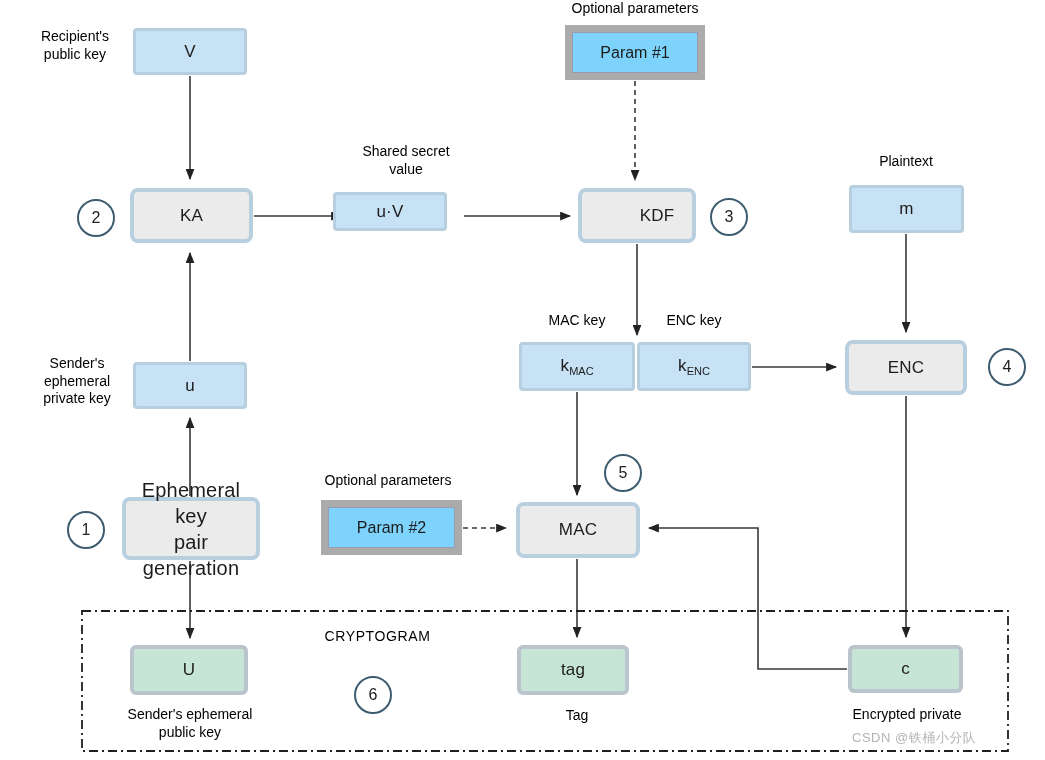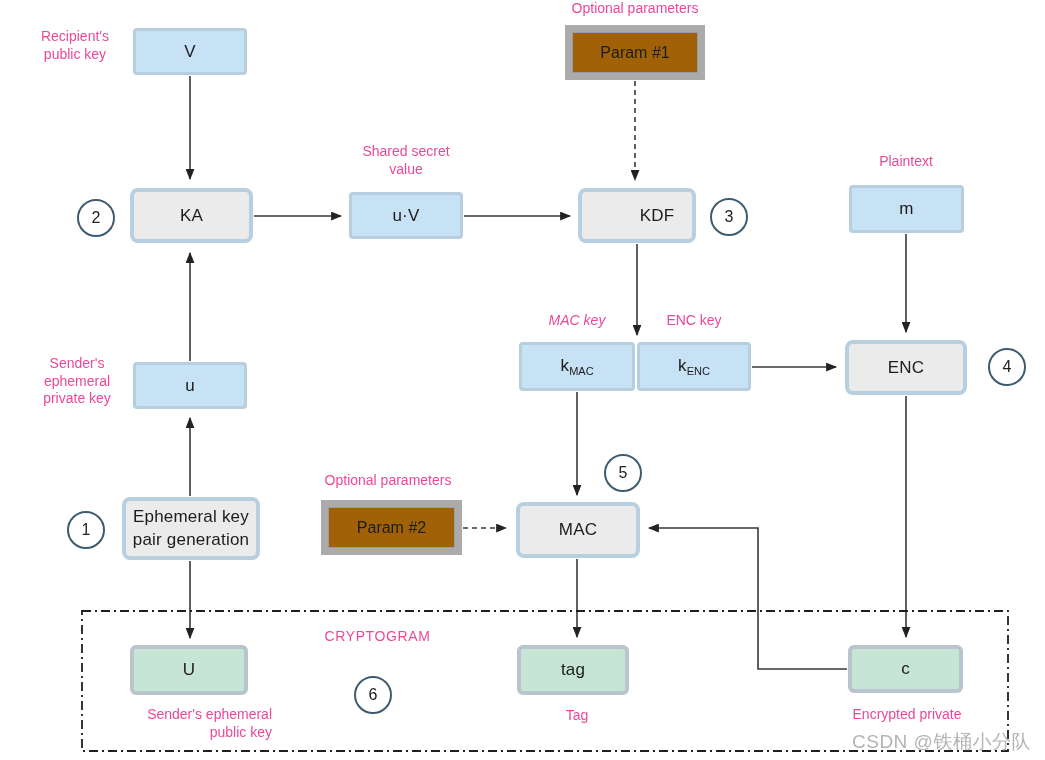--- a/index.html
+++ b/index.html
@@ -41,21 +41,21 @@
   
   .parambox{
     position:absolute;
     box-sizing:border-box;
     background:#ababab;
     padding:7px;
   }
   .parambox .inner{
     width:100%;height:100%;
     box-sizing:border-box;
-    background:#a16207;
+    background:#7dd3fc;
     border:1px solid #9b9bb0;
     display:flex;align-items:center;justify-content:center;
     font-size:16px;
   }
   .circle{
     position:absolute;
     width:38px;height:38px;
     box-sizing:border-box;
     background:#ffffff;
     border:2.5px solid #3e5c70;
@@ -63,26 +63,26 @@
     display:flex;align-items:center;justify-content:center;
     font-size:16px;
     color:#222;
   }
   .caption{
     position:absolute;
     font-size:14px;
     line-height:1.25;
     text-align:center;
     white-space:pre-line;
-    color:#ec4899;
+    color:#000000;
   }
   .sub{font-size:11px;vertical-align:-4px;letter-spacing:0;}
   .watermark{
     position:absolute;
-    font-size:19px;
+    font-size:13px;
     color:#b4b4b4;
     letter-spacing:.5px;
     white-space:nowrap;
   }
 </style>
 </head>
 <body>
 
 <div id="stage">
 
@@ -106,35 +106,35 @@
       <path d="M906 234 V332" marker-end="url(#arr)"></path>
       <path d="M906 396 V637" marker-end="url(#arr)"></path>
       <path d="M577 559 V637" marker-end="url(#arr)"></path>
       <path d="M463 528 H506" stroke-dasharray="5 4" marker-end="url(#arr)"></path>
       <path d="M847 669 H758 V528 H649" marker-end="url(#arr)"></path>
     </g>
     <rect x="82" y="611" width="926" height="140" fill="none" stroke="#1f1f1f" stroke-width="1.8" stroke-dasharray="9 4 2 4"></rect>
   </svg>
 
   <div class="node vbox" style="left:133px;top:28px;width:114px;height:47px;">V</div>
-  <div class="node vbox" style="left:349px;top:192px;width:114px;height:47px;">u·V</div>
+  <div class="node vbox" style="left:333px;top:192px;width:114px;height:39px;">u·V</div>
   <div class="node vbox" style="left:849px;top:185px;width:115px;height:48px;">m</div>
   <div class="node vbox" style="left:133px;top:362px;width:114px;height:47px;">u</div>
   <div class="node vbox" style="left:519px;top:342px;width:116px;height:49px;">
     <span><span>k</span><span class="sub">MAC</span></span>
   </div>
   <div class="node vbox" style="left:637px;top:342px;width:114px;height:49px;">
     <span><span>k</span><span class="sub">ENC</span></span>
   </div>
 
   <div class="node pbox" style="left:130px;top:188px;width:123px;height:55px;">KA</div>
   <div class="node pbox" style="left:578px;top:188px;width:118px;height:55px;padding-left:40px;">KDF</div>
   <div class="node pbox" style="left:845px;top:340px;width:122px;height:55px;">ENC</div>
   <div class="node pbox" style="left:516px;top:502px;width:124px;height:56px;">MAC</div>
-  <div class="node pbox" style="left:122px;top:497px;width:138px;height:63px;font-size:17px;white-space:pre-line;line-height:1.3;">Ephemeral key
+  <div class="node pbox" style="left:122px;top:497px;width:138px;height:63px;font-size:20px;white-space:pre-line;line-height:1.3;">Ephemeral key
 pair generation</div>
 
   <div class="parambox" style="left:565px;top:25px;width:140px;height:55px;">
     <div class="inner">Param #1</div>
   </div>
   <div class="parambox" style="left:321px;top:500px;width:141px;height:55px;">
     <div class="inner">Param #2</div>
   </div>
 
   <div class="node gbox" style="left:130px;top:645px;width:118px;height:50px;">U</div>
@@ -147,27 +147,27 @@
   <div class="circle" style="left:988px;top:348px;">4</div>
   <div class="circle" style="left:604px;top:454px;">5</div>
   <div class="circle" style="left:354px;top:676px;">6</div>
 
   <div class="caption" style="left:15px;top:28px;width:120px;">Recipient's
 public key</div>
   <div class="caption" style="left:553px;top:0px;width:164px;">Optional parameters</div>
   <div class="caption" style="left:345px;top:143px;width:122px;">Shared secret
 value</div>
   <div class="caption" style="left:856px;top:153px;width:100px;">Plaintext</div>
-  <div class="caption" style="left:527px;top:312px;width:100px;font-style:italic;">MAC key</div>
+  <div class="caption" style="left:527px;top:312px;width:100px;">MAC key</div>
   <div class="caption" style="left:644px;top:312px;width:100px;">ENC key</div>
   <div class="caption" style="left:18px;top:355px;width:118px;">Sender's
 ephemeral
 private key</div>
   <div class="caption" style="left:306px;top:472px;width:164px;">Optional parameters</div>
   <div class="caption" style="left:305px;top:628px;width:145px;letter-spacing:.6px;">CRYPTOGRAM</div>
-  <div class="caption" style="left:108px;top:706px;width:164px;text-align:right;">Sender's ephemeral
+  <div class="caption" style="left:108px;top:706px;width:164px;">Sender's ephemeral
 public key</div>
   <div class="caption" style="left:537px;top:707px;width:80px;">Tag</div>
   <div class="caption" style="left:832px;top:706px;width:150px;">Encrypted private</div>
 
   <div class="watermark" style="left:852px;top:729px;">CSDN @铁桶小分队</div>
 
 </div>
 
 </body></html>

